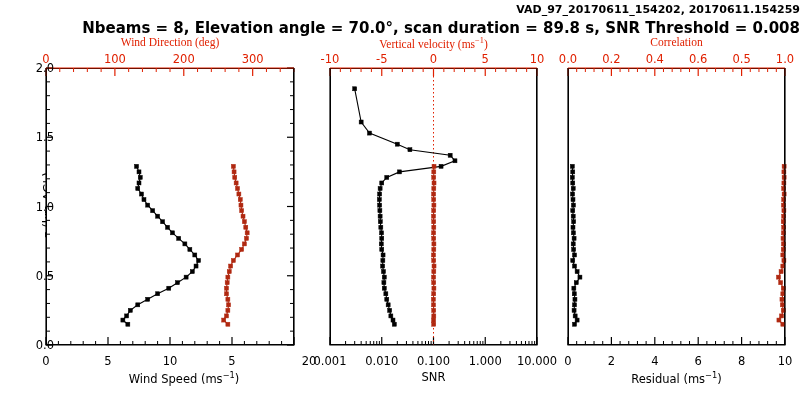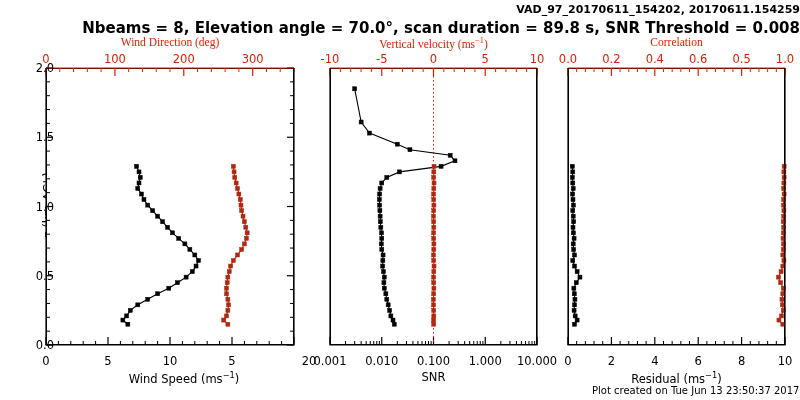--- a/index.html
+++ b/index.html
@@ -547,15 +547,14 @@
       <div class="ticklabel top" style="left: 568px; top: 52px;">0.0</div>
       <div class="ticklabel top" style="left: 611.4px; top: 52px;">0.2</div>
       <div class="ticklabel top" style="left: 654.8px; top: 52px;">0.4</div>
       <div class="ticklabel top" style="left: 698.2px; top: 52px;">0.6</div>
       <div class="ticklabel top" style="left: 741.6px; top: 52px;">0.5</div>
       <div class="ticklabel top" style="left: 785px; top: 52px;">1.0</div>
       <div class="axis-title top" style="left: 536.5px; width: 280px; top: 36px;">Correlation</div>
       <div class="axis-title bottom" style="left: 536.5px; width: 280px; top: 370px;">Residual (ms<sup>−1</sup>)</div>
     </div>
 
-  <div class="footer" id="footer-text" style="left: 592px; top: 385px;">Plot created on Tue Jun 13 23:50:37 2017</div>
 
 </div>
 
 </body></html>

